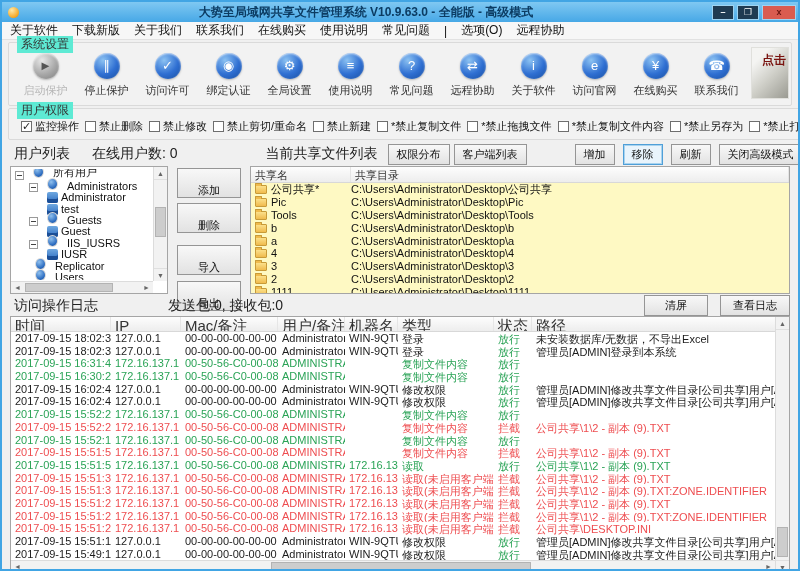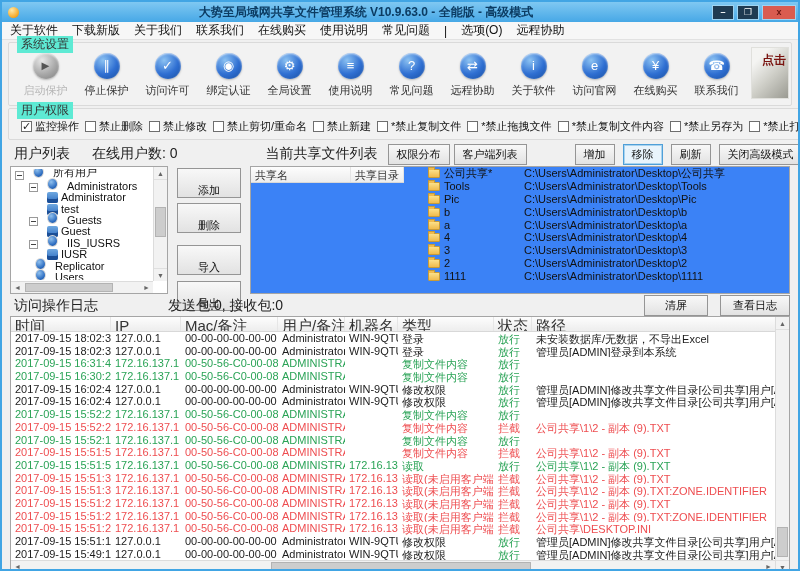--- a/index.html
+++ b/index.html
@@ -52,21 +52,21 @@
   .vscroll .arr{position:absolute;left:0;right:0;height:13px;background:#f2f2f2;color:#666;font-size:7px;text-align:center;line-height:13px;cursor:pointer;}
   .vscroll .arr.up{top:0;border-bottom:1px solid #e0e0e0;}
   .vscroll .arr.down{bottom:0;border-top:1px solid #e0e0e0;}
   .vscroll .thumb{position:absolute;left:1px;right:1px;background:#cdcdcd;border:1px solid #b3b3b3;cursor:pointer;}
   .hscroll{position:absolute;left:0;bottom:0;height:12px;background:#f2f2f2;border-top:1px solid #dcdcdc;}
   .hscroll .arr{position:absolute;top:0;bottom:0;width:13px;color:#666;font-size:7px;text-align:center;line-height:11px;cursor:pointer;}
   .hscroll .arr.left{left:0;}.hscroll .arr.right{right:0;}
   .hscroll .thumb{position:absolute;top:1px;bottom:1px;background:#cdcdcd;border:1px solid #b3b3b3;cursor:pointer;}
   .btn-col{width:64px;display:flex;flex-direction:column;}
   .btn-col .btn{height:19px;padding:14px 4px;}
-  .share-panel{flex:1;background:#3b82f6;border:1px solid #a5a5a5;overflow:hidden;display:flex;gap:20px;}
+  .share-panel{flex:1;background:#fef9c3;border:1px solid #a5a5a5;overflow:hidden;display:flex;flex-direction:column;}
   .share-head{display:flex;height:16px;background:linear-gradient(#fdfdfd,#ededed);border-bottom:1px solid #d8d8d8;flex:0 0 auto;}
   .share-head .hc{font-size:11px;color:#333;padding:1px 4px;border-right:1px solid #e4e4e4;white-space:nowrap;}
   .share-rows{overflow:hidden;flex:1;}
   .share-row{display:flex;align-items:center;height:12.8px;font-size:11px;color:#111;white-space:nowrap;cursor:default;}
   .sc-name{width:100px;flex:0 0 auto;display:flex;align-items:center;gap:4px;padding-left:4px;overflow:hidden;}
   .sc-path{flex:1;overflow:hidden;}
   .folder{width:12px;height:9px;background:linear-gradient(#fbe08a,#f0bb4d);border:1px solid #c89b38;border-radius:1px;position:relative;flex:0 0 auto;margin-top:1px;}
   .folder::before{content:"";position:absolute;top:-3px;left:-1px;width:5px;height:2px;background:#f0bb4d;border:1px solid #c89b38;border-bottom:none;border-radius:1px 1px 0 0;}
   
   .logbar{display:flex;align-items:center;padding:3px 8px 2px 10px;height:22px;}
@@ -343,31 +343,31 @@
             <span class="sc-name">
               <span class="folder"></span>
               <span>公司共享*</span>
             </span>
             <span class="sc-path">C:\Users\Administrator\Desktop\公司共享</span>
           </div>
 
           <div class="share-row">
             <span class="sc-name">
               <span class="folder"></span>
+              <span>Pic</span>
+            </span>
+            <span class="sc-path">C:\Users\Administrator\Desktop\Pic</span>
+          </div>
+
+          <div class="share-row">
+            <span class="sc-name">
+              <span class="folder"></span>
               <span>Tools</span>
             </span>
             <span class="sc-path">C:\Users\Administrator\Desktop\Tools</span>
-          </div>
-
-          <div class="share-row">
-            <span class="sc-name">
-              <span class="folder"></span>
-              <span>Pic</span>
-            </span>
-            <span class="sc-path">C:\Users\Administrator\Desktop\Pic</span>
           </div>
 
           <div class="share-row">
             <span class="sc-name">
               <span class="folder"></span>
               <span>b</span>
             </span>
             <span class="sc-path">C:\Users\Administrator\Desktop\b</span>
           </div>
 

